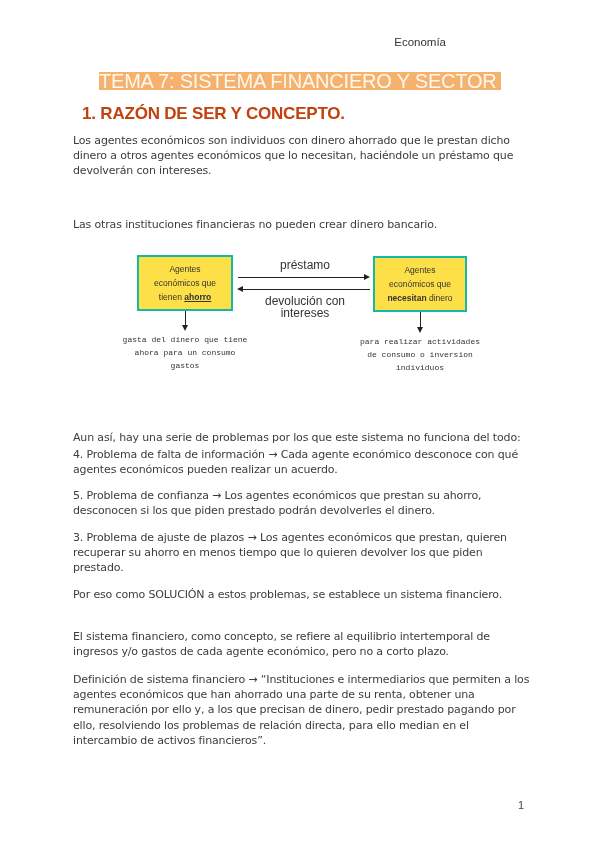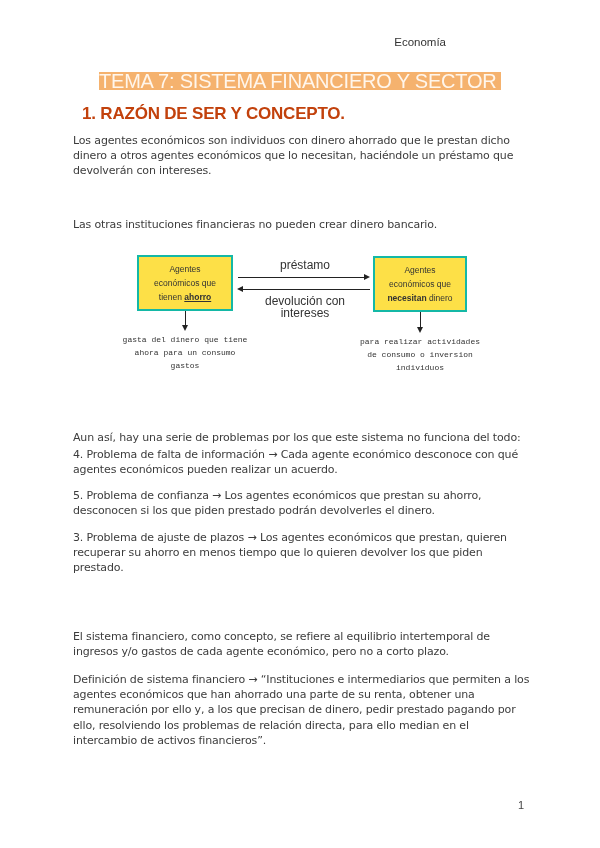--- a/index.html
+++ b/index.html
@@ -139,17 +139,18 @@
       <div>para realizar actividades</div>
       <div>de consumo o inversion</div>
       <div>individuos</div>
     </div>
   </div>
 
   <p class="para" style="top:402px;margin-top:28px;">Aun así, hay una serie de problemas por los que este sistema no funciona del todo:</p>
   <p class="para" style="top:447px;">4. Problema de falta de información → Cada agente económico desconoce con qué agentes económicos pueden realizar un acuerdo.</p>
   <p class="para" style="top:488px;">5. Problema de confianza → Los agentes económicos que prestan su ahorro, desconocen si los que piden prestado podrán devolverles el dinero.</p>
   <p class="para" style="top:530px;">3. Problema de ajuste de plazos → Los agentes económicos que prestan, quieren recuperar su ahorro en menos tiempo que lo quieren devolver los que piden prestado.</p>
+  <p class="para" style="top:587px;">Por eso como SOLUCIÓN a estos problemas, se establece un sistema financiero.</p>
   <p class="para" style="top:629px;">El sistema financiero, como concepto, se refiere al equilibrio intertemporal de ingresos y/o gastos de cada agente económico, pero no a corto plazo.</p>
   <p class="para" style="top:672px;">Definición de sistema financiero → “Instituciones e intermediarios que permiten a los agentes económicos que han ahorrado una parte de su renta, obtener una remuneración por ello y, a los que precisan de dinero, pedir prestado pagando por ello, resolviendo los problemas de relación directa, para ello median en el intercambio de activos financieros”.</p>
 
   <div class="page-number">1</div>
 </div>
 
 </body></html>

